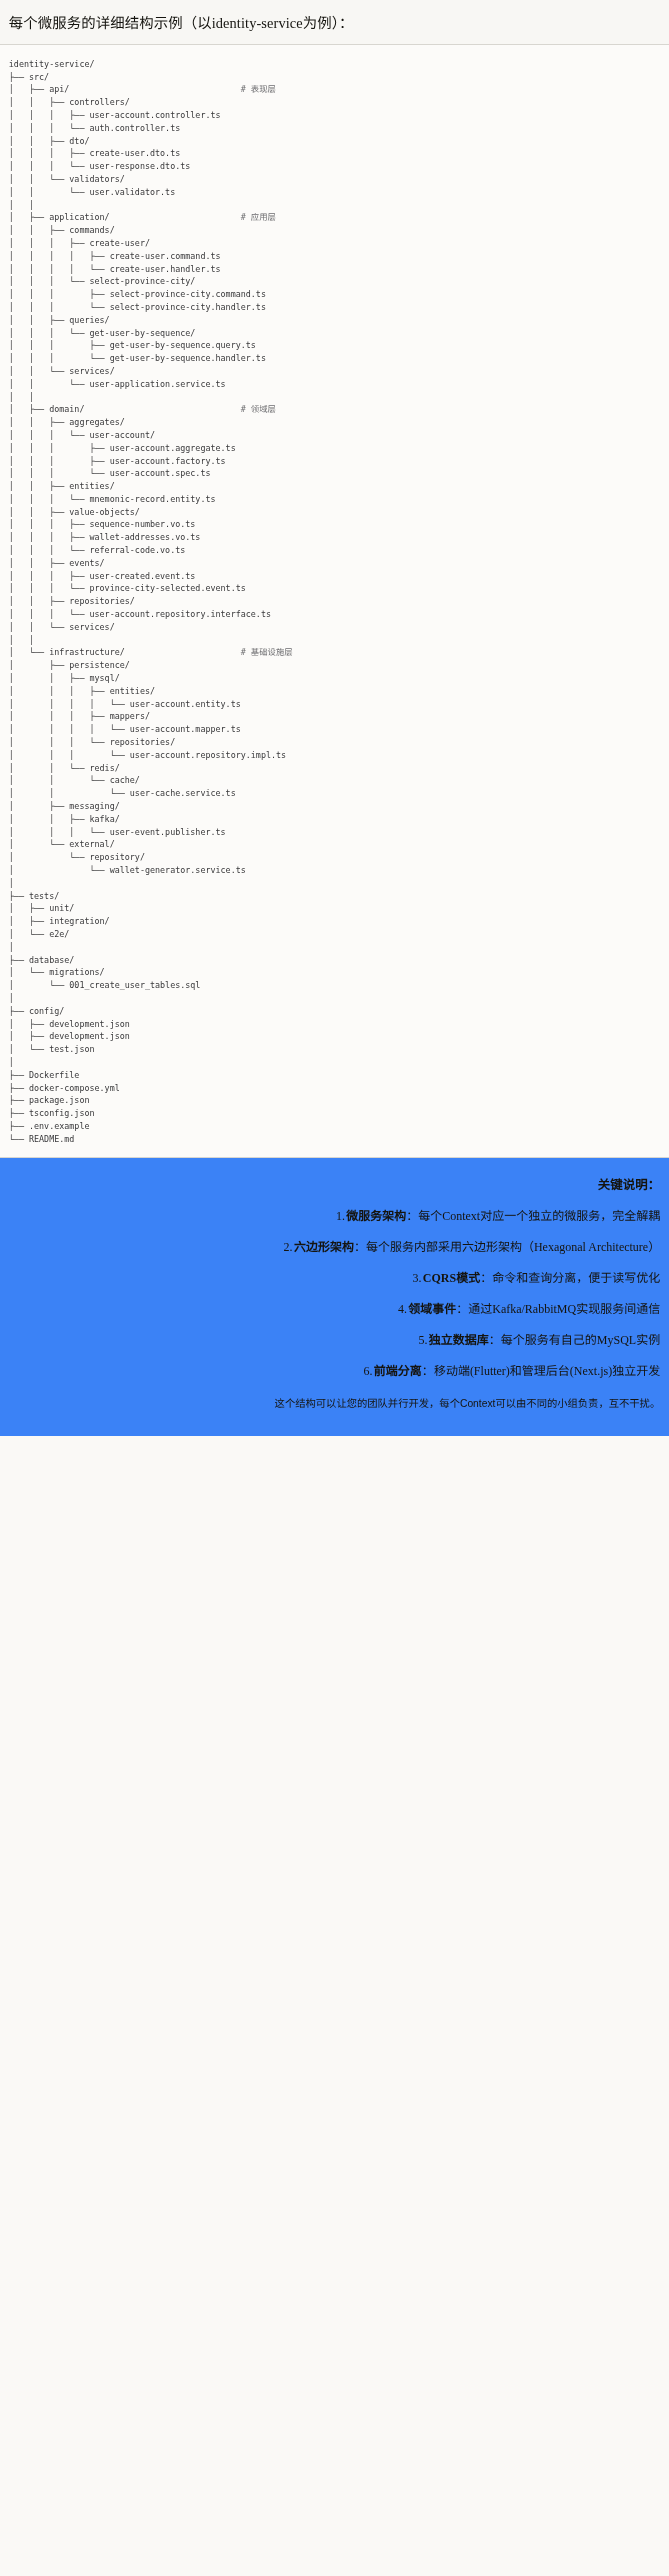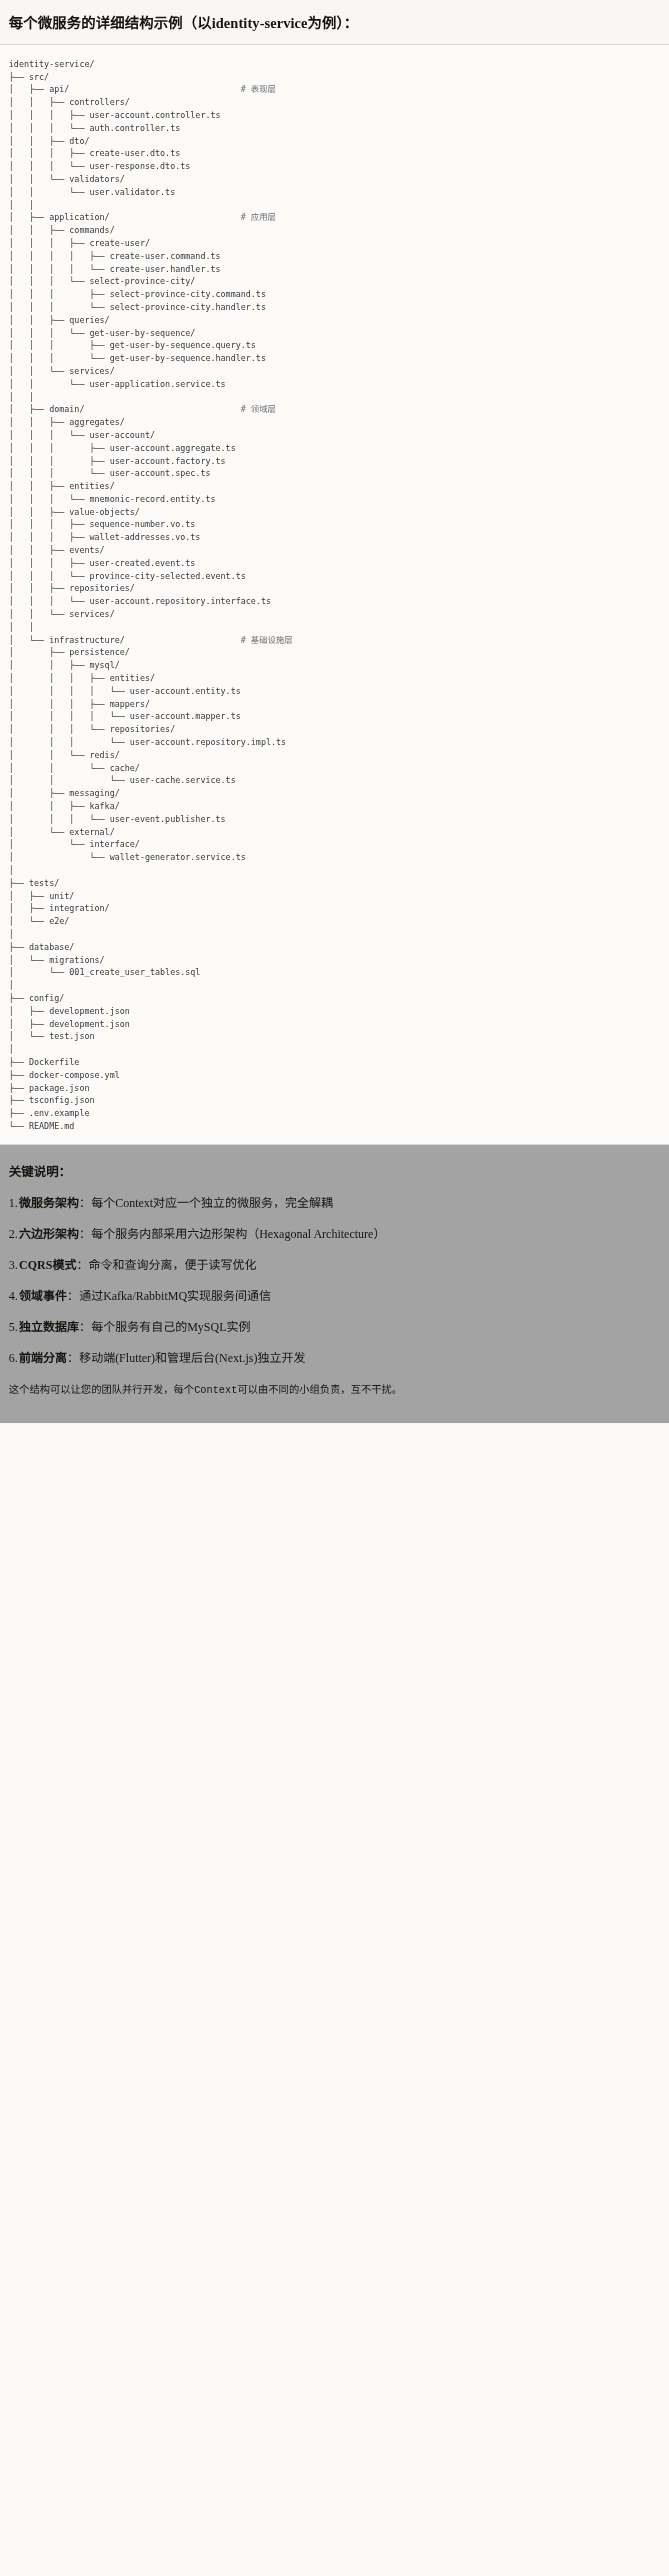--- a/index.html
+++ b/index.html
@@ -16,21 +16,21 @@
   }
 
   
   .doc-header {
     padding: 13.8px 8.8px 12.5px 8.8px;
     border-bottom: 0.6px solid #d8d6d0;
     background: #f8f7f4;
   }
   .doc-title {
     font-family: "Liberation Serif", serif;
-    font-weight: bold;
+    font-weight: normal;
     font-size: 14.4px;
     line-height: 1.25;
     margin: 0;
     color: #15140f;
     letter-spacing: 0.1px;
   }
 
   
   .tree-block {
     padding: 12.5px 0 11.3px 8.8px;
@@ -45,21 +45,22 @@
     color: #38383a;
     letter-spacing: 0px;
   }
   .tree-line .cmt {
     color: #6d6d70;
   }
 
   
   .notes-block {
     padding: 16.3px 8.8px 13.8px 8.8px;
-    background: #a3a3a3;
+    background: #3b82f6;
+    text-align: right;
   }
   .notes-title {
     font-family: "Liberation Serif", serif;
     font-weight: bold;
     font-size: 12.5px;
     margin: 0 0 13.8px 0;
     color: #15140f;
   }
   .note-item {
     font-family: "Liberation Serif", serif;
@@ -68,21 +69,21 @@
     margin-bottom: 13px;
     color: #15140f;
   }
   .note-item .num {
     margin-right: 1.3px;
   }
   .note-item .term {
     font-weight: bold;
   }
   .closing {
-    font-family: Liberation Mono, monospace;
+    font-family: Liberation Sans, sans-serif;
     font-size: 10.3px;
     line-height: 1.55;
     margin-top: 16.3px;
     color: #15140f;
   }
 </style>
 </head>
 <body>
 
 <header class="doc-header">
@@ -122,20 +123,21 @@
       <div class="tree-line"><span>│   │   ├── aggregates/</span></div>
       <div class="tree-line"><span>│   │   │   └── user-account/</span></div>
       <div class="tree-line"><span>│   │   │       ├── user-account.aggregate.ts</span></div>
       <div class="tree-line"><span>│   │   │       ├── user-account.factory.ts</span></div>
       <div class="tree-line"><span>│   │   │       └── user-account.spec.ts</span></div>
       <div class="tree-line"><span>│   │   ├── entities/</span></div>
       <div class="tree-line"><span>│   │   │   └── mnemonic-record.entity.ts</span></div>
       <div class="tree-line"><span>│   │   ├── value-objects/</span></div>
       <div class="tree-line"><span>│   │   │   ├── sequence-number.vo.ts</span></div>
       <div class="tree-line"><span>│   │   │   ├── wallet-addresses.vo.ts</span></div>
+      <div class="tree-line"><span>│   │   │   └── referral-code.vo.ts</span></div>
       <div class="tree-line"><span>│   │   ├── events/</span></div>
       <div class="tree-line"><span>│   │   │   ├── user-created.event.ts</span></div>
       <div class="tree-line"><span>│   │   │   └── province-city-selected.event.ts</span></div>
       <div class="tree-line"><span>│   │   ├── repositories/</span></div>
       <div class="tree-line"><span>│   │   │   └── user-account.repository.interface.ts</span></div>
       <div class="tree-line"><span>│   │   └── services/</span></div>
       <div class="tree-line"><span>│   │</span></div>
       <div class="tree-line"><span>│   └── infrastructure/</span><span>                       </span><span class="cmt"># 基础设施层</span></div>
       <div class="tree-line"><span>│       ├── persistence/</span></div>
       <div class="tree-line"><span>│       │   ├── mysql/</span></div>
@@ -145,21 +147,21 @@
       <div class="tree-line"><span>│       │   │   │   └── user-account.mapper.ts</span></div>
       <div class="tree-line"><span>│       │   │   └── repositories/</span></div>
       <div class="tree-line"><span>│       │   │       └── user-account.repository.impl.ts</span></div>
       <div class="tree-line"><span>│       │   └── redis/</span></div>
       <div class="tree-line"><span>│       │       └── cache/</span></div>
       <div class="tree-line"><span>│       │           └── user-cache.service.ts</span></div>
       <div class="tree-line"><span>│       ├── messaging/</span></div>
       <div class="tree-line"><span>│       │   ├── kafka/</span></div>
       <div class="tree-line"><span>│       │   │   └── user-event.publisher.ts</span></div>
       <div class="tree-line"><span>│       └── external/</span></div>
-      <div class="tree-line"><span>│           └── interface/</span></div>
+      <div class="tree-line"><span>│           └── repository/</span></div>
       <div class="tree-line"><span>│               └── wallet-generator.service.ts</span></div>
       <div class="tree-line"><span>│</span></div>
       <div class="tree-line"><span>├── tests/</span></div>
       <div class="tree-line"><span>│   ├── unit/</span></div>
       <div class="tree-line"><span>│   ├── integration/</span></div>
       <div class="tree-line"><span>│   └── e2e/</span></div>
       <div class="tree-line"><span>│</span></div>
       <div class="tree-line"><span>├── database/</span></div>
       <div class="tree-line"><span>│   └── migrations/</span></div>
       <div class="tree-line"><span>│       └── 001_create_user_tables.sql</span></div>

